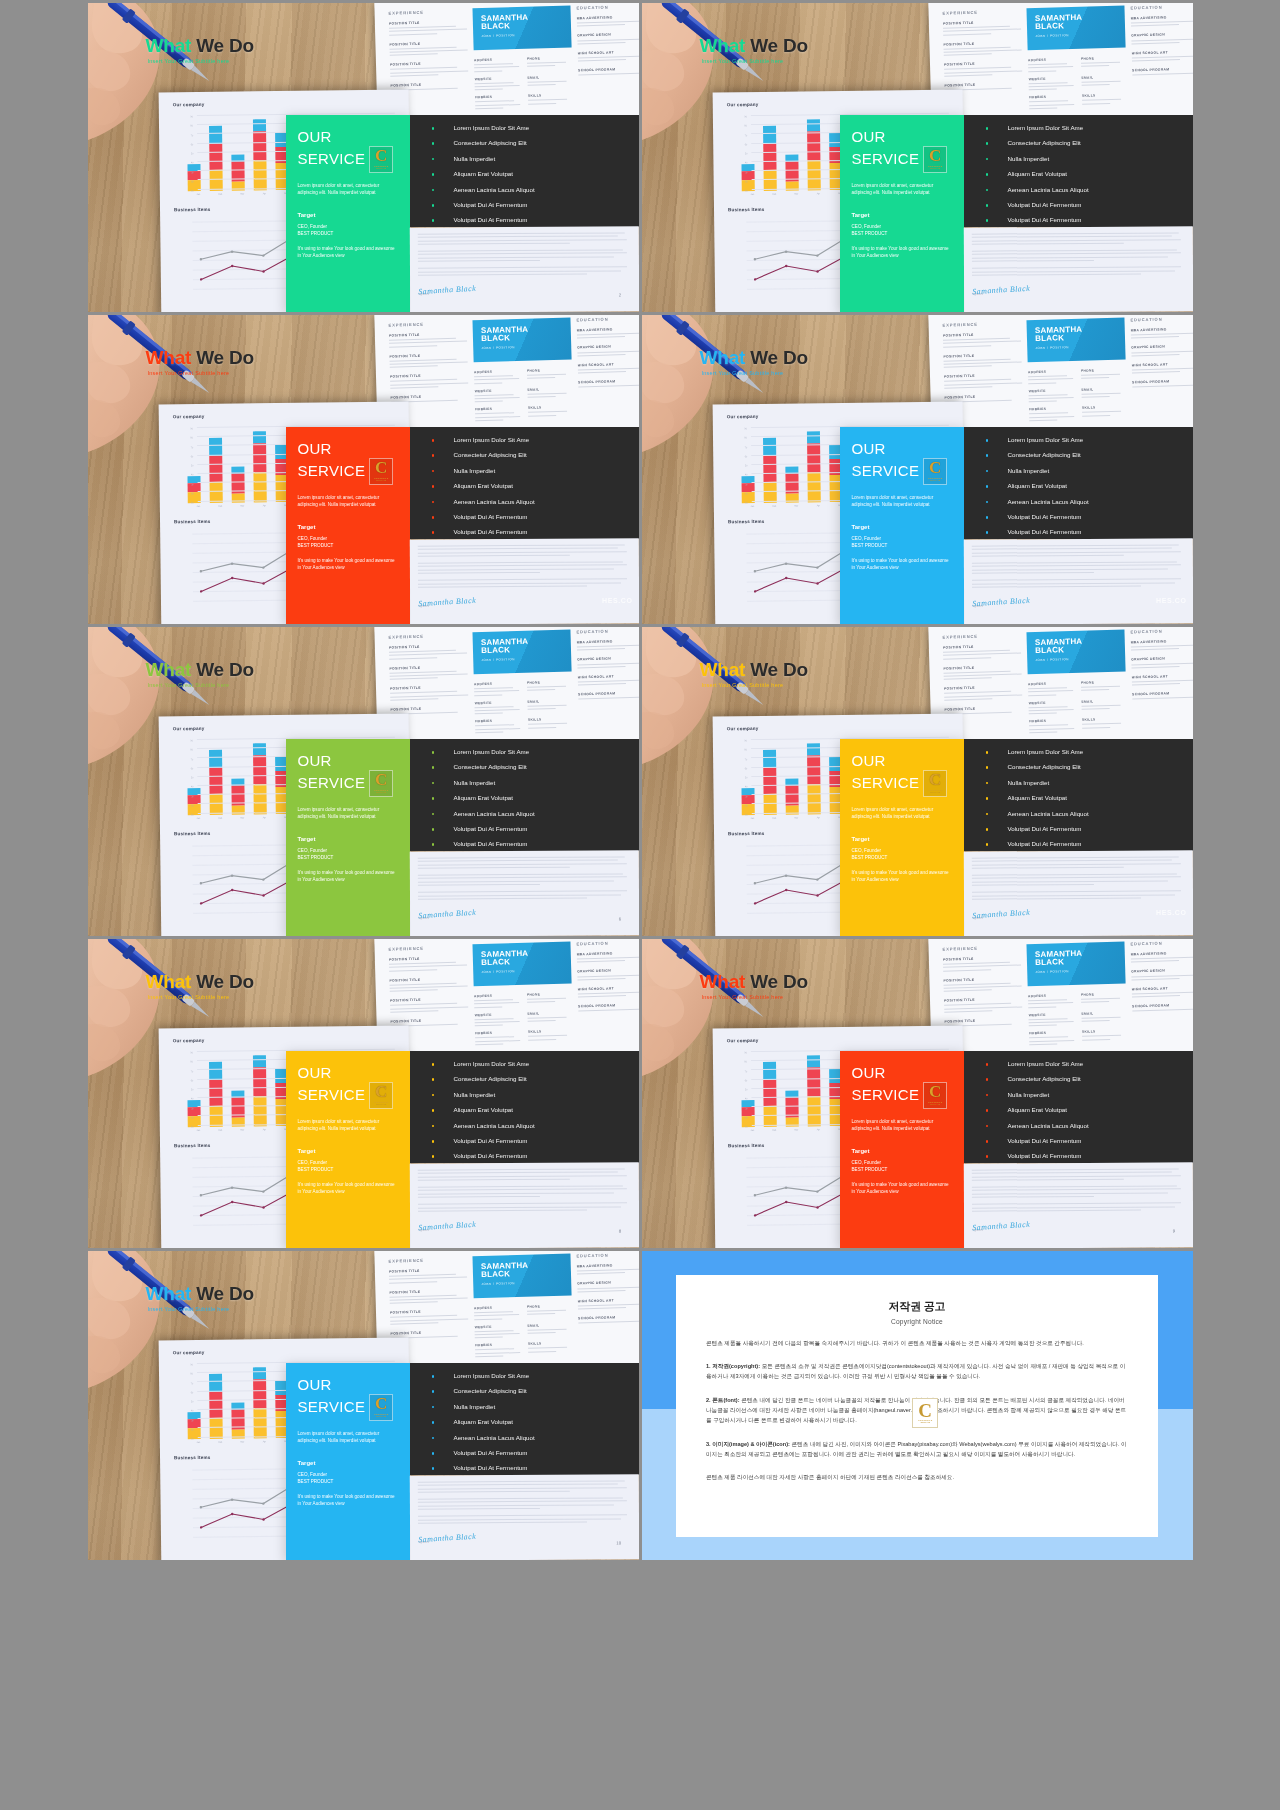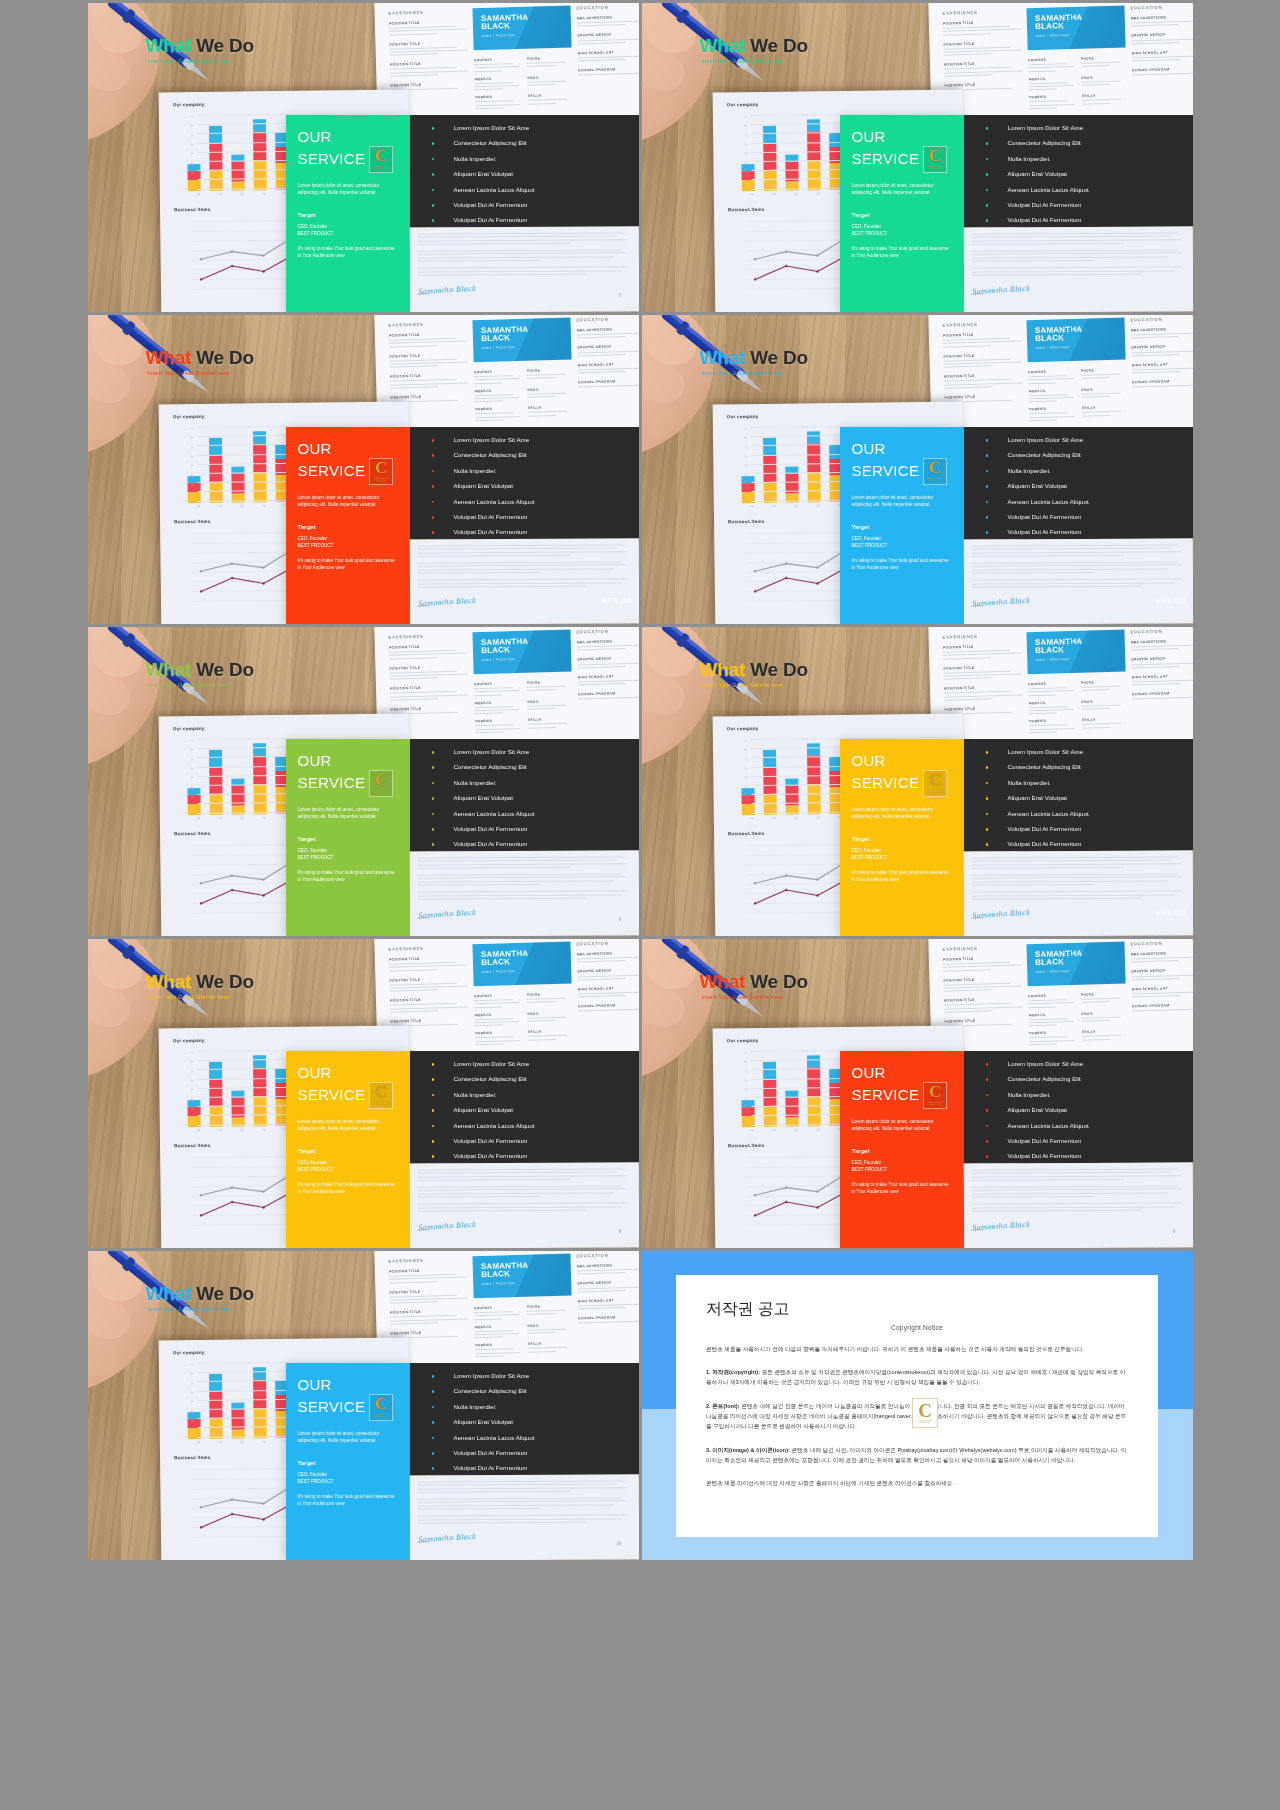--- a/index.html
+++ b/index.html
@@ -219,21 +219,21 @@
     position: absolute; left: 0; bottom: 0; width: 100%; height: 49%;
     background: #a9d4fb;
   }
   .copy-sheet {
     position: relative;
     width: 482px; height: 262px;
     background: #ffffff;
     padding: 24px 30px 14px 30px;
     overflow: hidden;
   }
-  .copy-h1 { font-size: 16px; font-weight: 400; color: #222; letter-spacing: -.2px;}
+  .copy-h1 { text-align: center; font-size: 11px; font-weight: 700; color: #222; letter-spacing: -.2px;}
   .copy-h2 { text-align: center; font-size: 6.6px; color: #555; margin-top: 4px; letter-spacing: .2px;}
   .copy-p { font-size: 5.6px; line-height: 1.85; color: #333; margin-top: 13px; }
   .copy-p b { font-weight: 700; }
   .copy-logo {
     position: absolute; left: 49%; top: 47%;
     width: 26px; height: 30px;
     border: 1px solid #ddd1ab;
     display:flex; flex-direction:column; align-items:center; justify-content:center;
     background: #fff;
   }

